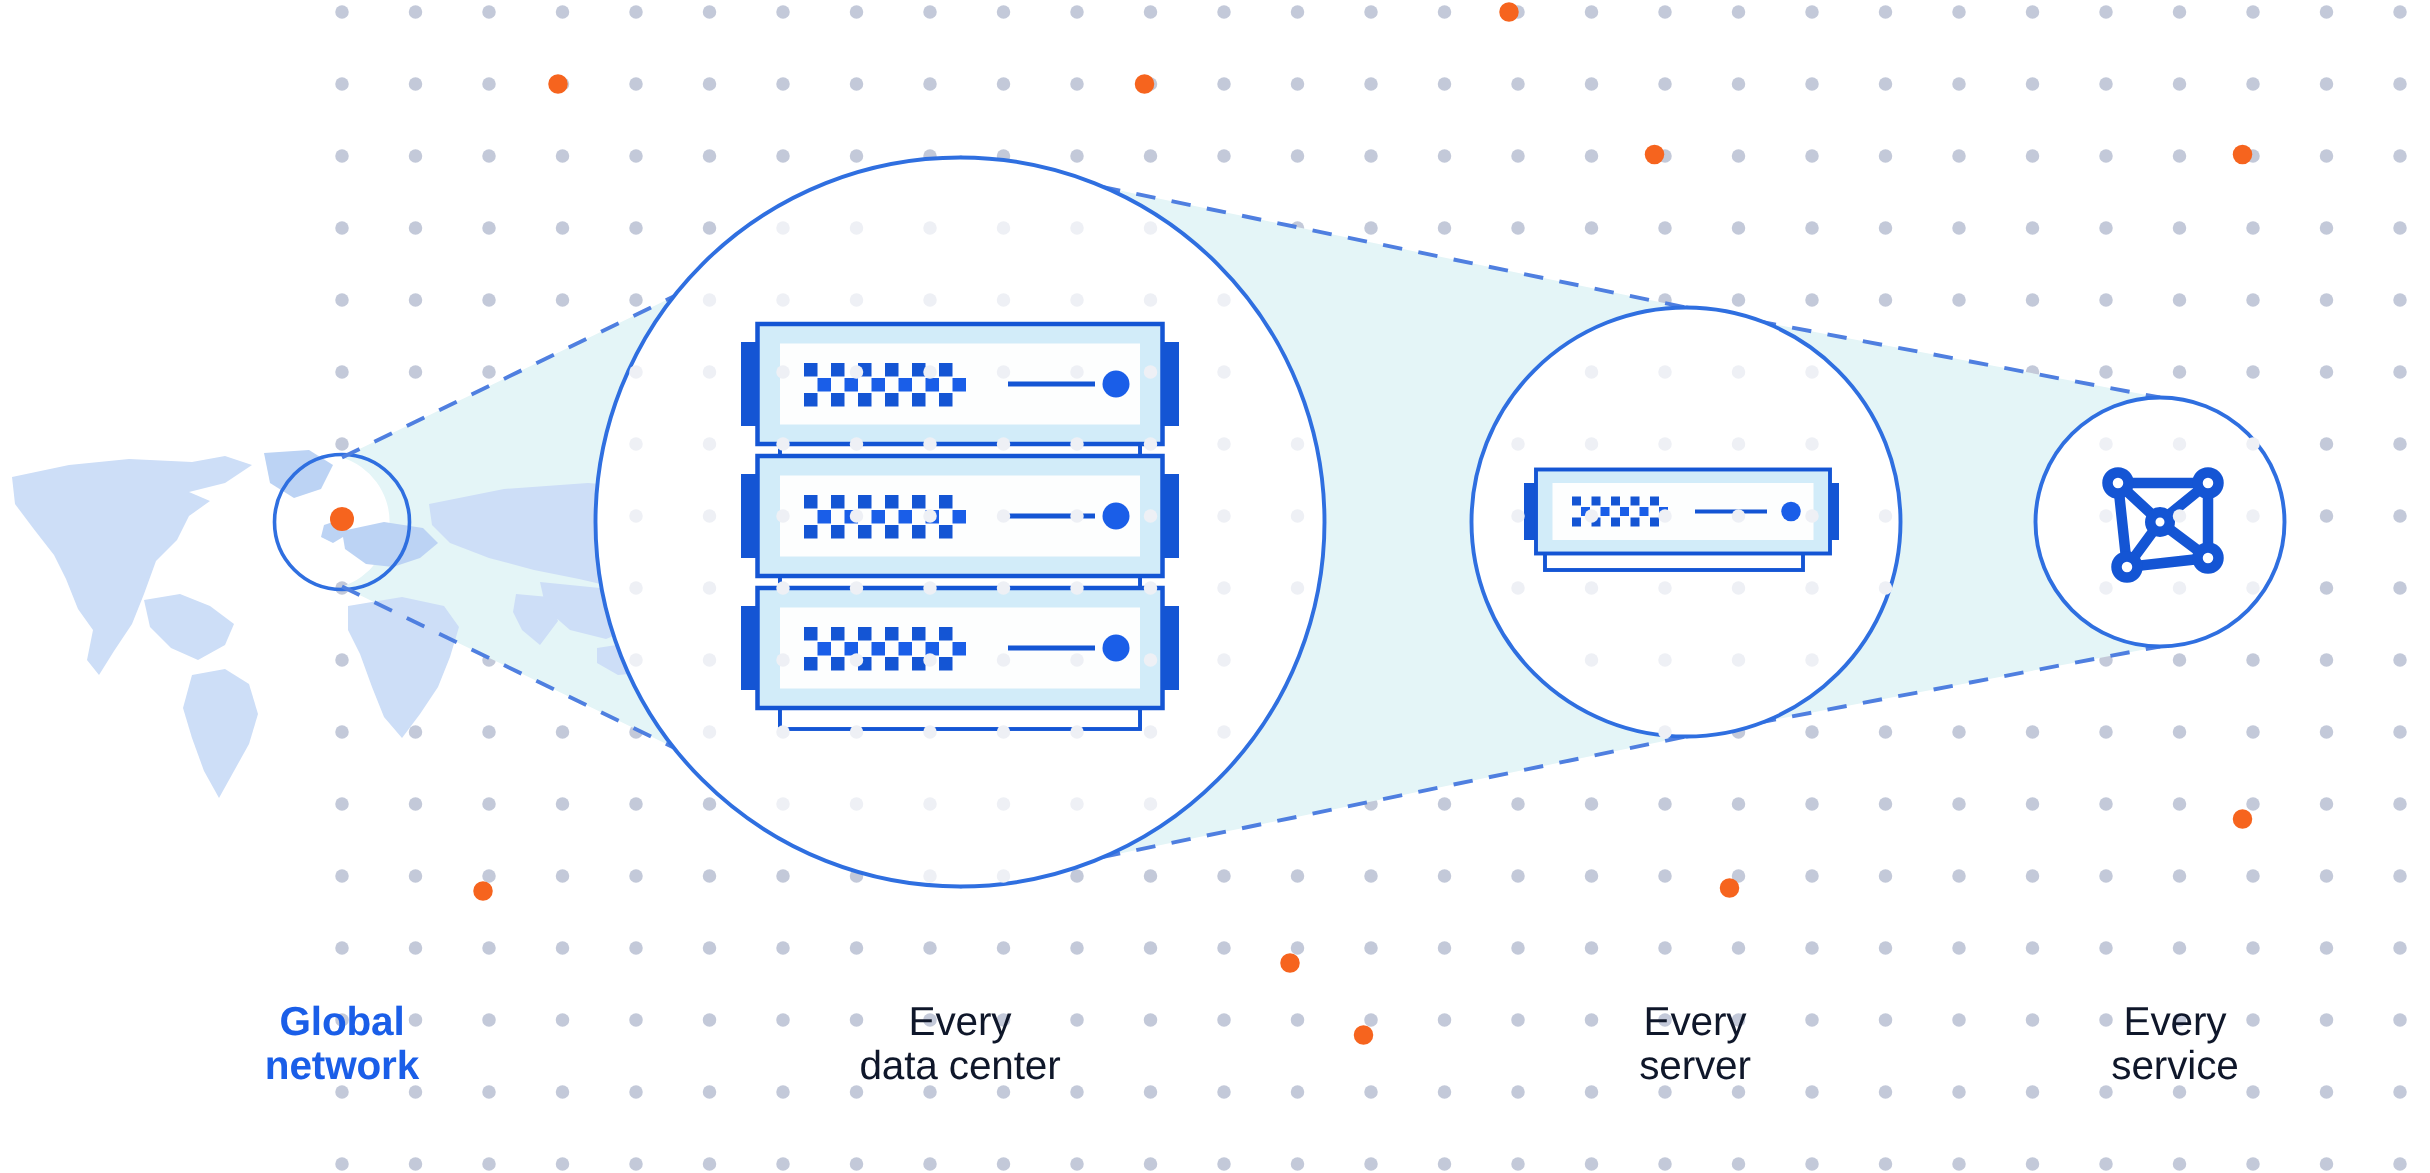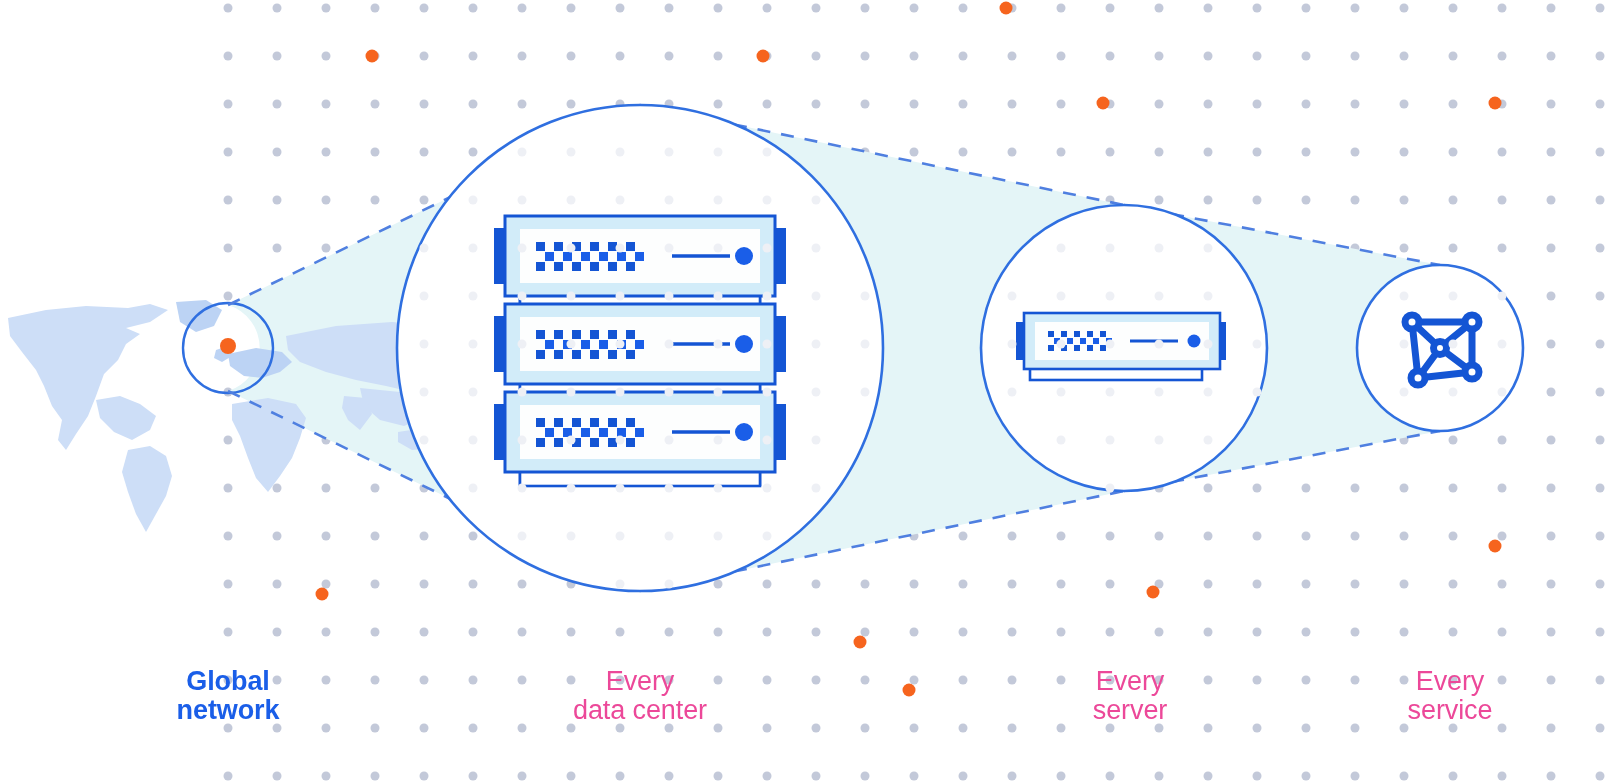--- a/index.html
+++ b/index.html
@@ -30,21 +30,21 @@
     position: absolute;
     text-align: center;
     font-family: "Liberation Sans", sans-serif;
     font-size: 27px;
     line-height: 1.08;
     font-weight: 400;
     letter-spacing: -0.1px;
     white-space: pre-line;
     pointer-events: none;
   }
-  .caption.dark { color: #ec4899; }
+  .caption.dark { color: #0f172a; }
   .caption.blue { color: #1a5ee8; font-weight: 700; text-align: center; }
 </style>
 </head>
 <body>
 
 <div id="stage">
 
   <svg id="diagram-svg" viewBox="0 0 1620 782" xmlns="http://www.w3.org/2000/svg">
 
     <defs>

